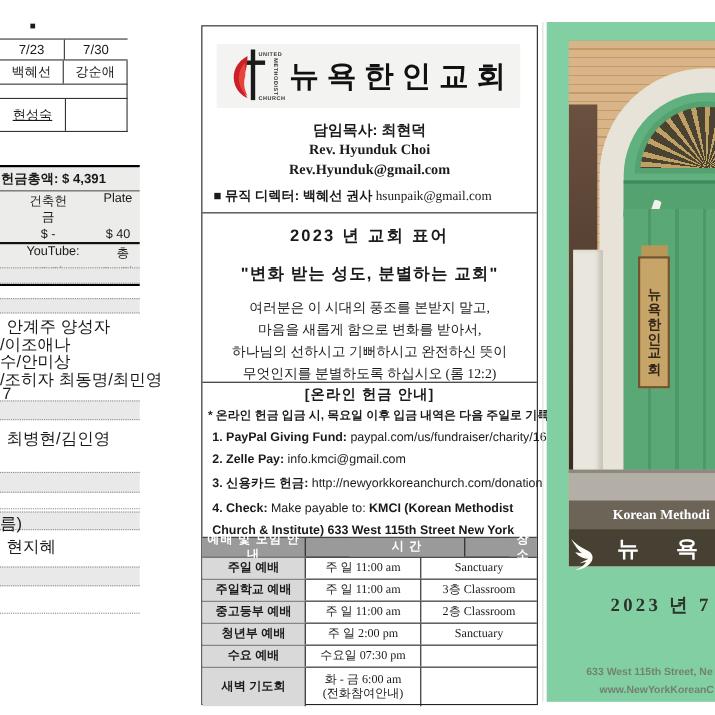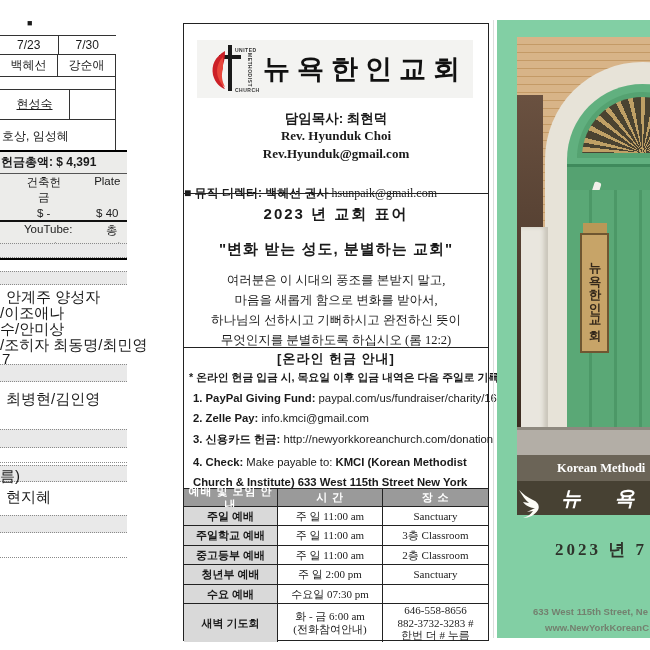--- a/index.html
+++ b/index.html
@@ -26,41 +26,41 @@
   
   .cpage{left:183px;top:23px;width:306px;height:618px;border:1.5px solid #222;box-sizing:border-box;}
   .logoStrip{left:13px;top:16px;width:276px;height:58px;background:#f3f3f1;display:flex;align-items:center;}
   .umclogo{width:56px;height:52px;position:relative;flex:0 0 56px;margin-left:4px;}
   .umc-tiny{position:absolute;font-size:5px;letter-spacing:.5px;color:#333;font-weight:bold;}
   .chname{flex:1;text-align:center;font-size:27px;font-weight:bold;letter-spacing:7px;color:#111;white-space:nowrap;}
   .cline{width:100%;text-align:center;}
   .pastor{top:86px;font-size:13.5px;font-weight:bold;}
   .pastor-en{top:104px;font-size:13px;font-weight:bold;font-family:"Liberation Serif",serif;}
   .pastor-em{top:122px;font-size:13px;font-weight:bold;font-family:"Liberation Serif",serif;}
-  .music{top:146px;left:0;font-size:12px;margin-top:15px;}
+  .music{top:146px;left:10px;font-size:12px;}
   .music .mb{font-weight:bold;}
   .music .me{font-family:"Liberation Serif",serif;}
   .sec-div{left:0;width:100%;border-top:1.5px solid #222;}
   .theme-t{top:181px;font-size:15px;font-weight:bold;letter-spacing:2px;}
   .theme-s{top:216px;font-size:15px;font-weight:bold;letter-spacing:1px;}
   .verse{top:246px;font-size:12.5px;font-weight:normal;line-height:20px;font-family:"Liberation Serif",serif;}
   .on-t{top:326px;font-size:13px;font-weight:bold;letter-spacing:1px;}
   .on-note{top:347px;left:5px;font-size:10.8px;font-weight:bold;white-space:nowrap;}
   .meth{left:9px;font-size:11.3px;white-space:nowrap;}
   .meth b{font-size:11.3px;}
   .meth4{left:9px;width:288px;font-size:11.3px;line-height:20px;white-space:normal;}
   
   .wtab{left:0;top:464px;width:100%;height:154px;border-top:1.5px solid #222;display:flex;flex-direction:column;box-sizing:border-box;}
   .wr{display:flex;border-bottom:1.2px solid #222;}
   .wr:last-child{border-bottom:none;}
   .wc{display:flex;align-items:center;justify-content:center;text-align:center;box-sizing:border-box;white-space:pre-line;line-height:1.15;}
   .wc.c1{width:94px;border-right:1.2px solid #222;background:#d9d9d9;font-weight:bold;font-size:11px;}
   .wc.c2{width:105px;border-right:1.2px solid #222;font-family:"Liberation Serif",serif;font-size:11px;}
   .wc.c3{flex:1;font-family:"Liberation Serif",serif;font-size:11px;}
-  .wr.head{height:17px;background:#9a9a9a;}
+  .wr.head{height:17px;background:#9a9a9a;gap:40px;}
   .wr.head .wc{background:#9a9a9a;color:#fff;font-weight:bold;font-size:11px;letter-spacing:1px;}
   .wr.body{height:19px;}
   .wr.last{height:42px;flex:1;}
 
   
   .edge{left:493px;top:20px;width:1px;height:618px;background:#ddd;}
   .rpage{left:497px;top:20px;width:170px;height:618px;background:#82cfa4;}
   .photo{position:absolute;left:20px;top:17px;width:150px;height:478px;
          background:repeating-linear-gradient(#d8b488 0 7px,#c49a66 7px 8px);overflow:hidden;}
   .doorway{position:absolute;left:0;top:58px;width:26px;height:335px;background:linear-gradient(#6a5140,#3b2b20);}
@@ -77,21 +77,21 @@
         background:repeating-linear-gradient(90deg,#5aa876 0 22px,#4c9867 22px 25px);}
   .pillar{position:absolute;left:4px;top:190px;width:27px;height:205px;background:#e9e6de;box-shadow:inset -4px 0 4px #c9c5ba;}
   .signtab{position:absolute;left:66px;top:186px;width:24px;height:10px;background:#b99857;}
   .sign{position:absolute;left:63px;top:196px;width:29px;height:120px;background:#c7a468;border:2px solid #6f5631;
         box-sizing:border-box;display:flex;align-items:center;justify-content:center;}
   .sign span{writing-mode:vertical-rl;text-orientation:upright;font-size:12.5px;font-weight:bold;color:#33271a;letter-spacing:1px;}
   .walk{position:absolute;left:0;top:390px;width:100%;height:28px;background:#b3aea6;border-top:3px solid #8e897f;}
   .band1{position:absolute;left:0;top:418px;width:100%;height:26px;background:#6b6457;display:flex;align-items:center;}
   .band1 span{margin-left:40px;color:#fff;font-weight:bold;font-size:12.5px;font-family:"Liberation Serif",serif;white-space:nowrap;}
   .band2{position:absolute;left:0;top:444px;width:100%;height:34px;background:#474133;display:flex;align-items:center;}
-  .band2 span{margin-left:44px;color:#fff;font-weight:bold;font-size:20px;letter-spacing:14px;white-space:nowrap;font-style:italic;}
+  .band2 span{margin-left:44px;color:#fff;font-weight:bold;font-size:20px;letter-spacing:14px;white-space:nowrap;}
   .dove{position:absolute;left:16px;top:468px;}
   .yearline{position:absolute;left:58px;top:518px;font-size:17px;font-weight:bold;letter-spacing:3px;
             color:#2e332b;font-family:"Liberation Serif",serif;white-space:nowrap;}
   .addr{position:absolute;left:36px;top:586px;font-size:9.5px;color:#73816f;font-weight:bold;white-space:nowrap;}
   .site{position:absolute;left:48px;top:602px;font-size:9.5px;color:#73816f;font-weight:bold;white-space:nowrap;}
 </style>
 </head>
 <body>
 
 <div class="abs lp-bullet">■</div>
@@ -102,25 +102,22 @@
     <div class="c">7/30</div>
   </div>
   <div class="r end">
     <div class="c b">백혜선</div>
     <div class="c">강순애</div>
   </div>
   <div class="r end">
       <div class="c" style="padding:6px 0;"></div>
     </div>
   <div class="r end">
-    <div class="c b" style="padding:6px 12px;text-decoration:underline;">현성숙</div>
+    <div class="c b" style="padding:6px 2px;text-decoration:underline;">현성숙</div>
     <div class="c"></div>
-  </div>
-  <div class="r end">
-    <div class="c" style="text-align:left;padding:8px 0 8px 2px;">호상, 임성혜</div>
   </div>
 </div>
 
 <div class="abs offer">
   <div class="tot">헌금총액: $ 4,391</div>
   <div class="g">
     <div>건축헌금</div>
     <div>Plate</div>
   </div>
   <div class="g mid">
@@ -233,23 +230,20 @@
       <div class="wc c3">Sanctuary</div>
     </div>
     <div class="wr body">
       <div class="wc c1">수요 예배</div>
       <div class="wc c2">수요일 07:30 pm</div>
     </div>
     <div class="wr last">
       <div class="wc c1">새벽 기도회</div>
       <div class="wc c2">화 - 금 6:00 am
 (전화참여안내)</div>
-      <div class="wc c3">646-558-8656
-882-3732-3283 #
-한번 더 # 누름</div>
     </div>
   </div>
 </div>
 
 <div class="abs edge"></div>
 <div class="abs rpage">
   <div class="photo">
     <div class="doorway"></div>
     <div class="arch">
       <div class="arch-in">

